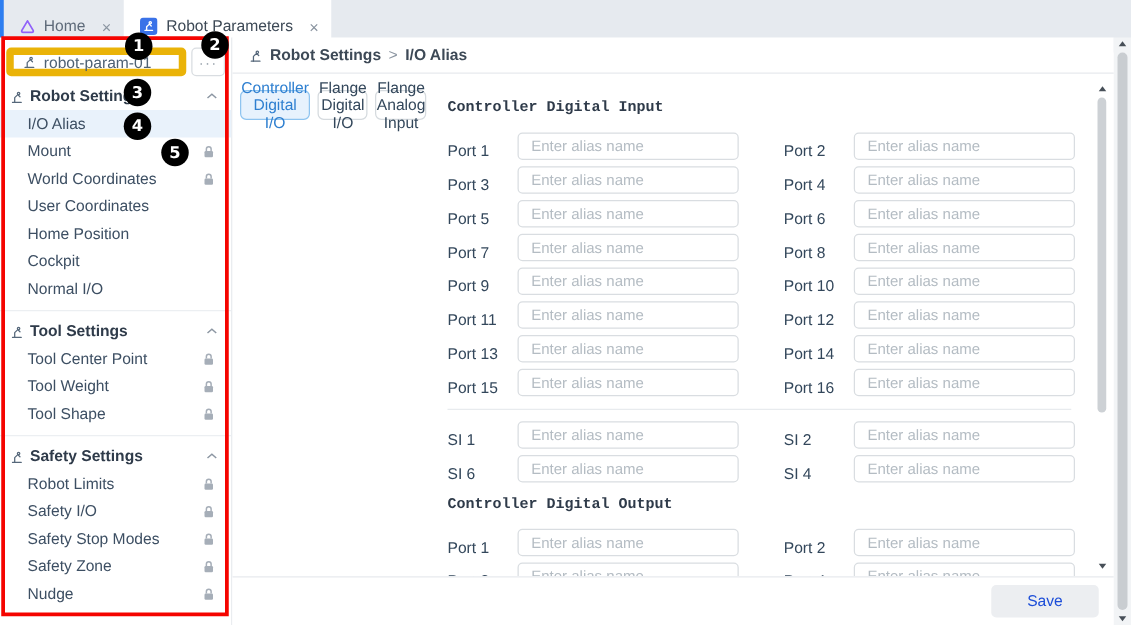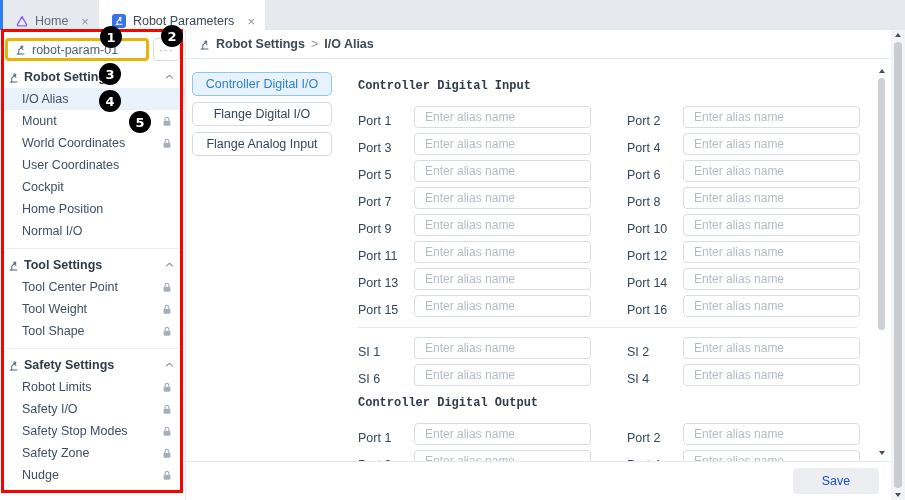--- a/index.html
+++ b/index.html
@@ -20,21 +20,21 @@
   .tab .tab-close { color: #8a94a0; font-size: 13px; margin-left: 6px; line-height: 1; }
   .tab .ticon { display: flex; align-items: center; }
 
   
   .sidebar {
     position: absolute; top: 30px; left: 0; width: 186px; height: 470px;
     background: #fff; border-right: 1px solid #e3e7eb; padding-top: 8px;
   }
   .param-row { display: flex; gap: 4px; padding: 0 5px; align-items: center; }
   .param-input {
-    flex: 1; height: 23px; border: 3px solid #eab308; border-radius: 4px;
+    flex: 1; height: 23px; border: 6px solid #eab308; border-radius: 4px;
     display: flex; align-items: center; gap: 6px; padding: 0 7px; color: #4e6174; background: #fff;
   }
   .param-input input { border: none; outline: none; width: 100%; font: inherit; color: #4e6174; background: transparent; }
   .more-btn {
     width: 27px; height: 23px; border: 1px solid #d9dde1; border-radius: 4px; background: #fff;
     color: #9aa3ad; display: flex; align-items: center; justify-content: center;
     font-size: 12px; letter-spacing: 1px; line-height: 1;
   }
   .nav { margin-top: 5px; }
   .nav-header { height: 22px; display: flex; align-items: center; gap: 5px; padding: 0 11px 0 8px; font-weight: 700; color: #2f3b4a; }
@@ -46,21 +46,21 @@
   .sicon { display: flex; align-items: center; color: #55677a; }
 
   
   .main { position: absolute; top: 30px; left: 186px; width: 705px; height: 470px; background: #fff; }
   .breadcrumb {
     height: 29px; display: flex; align-items: center; gap: 6px; padding: 0 13px;
     border-bottom: 1px solid #e7eaee; color: #3d4956; font-weight: 600;
   }
   .breadcrumb .sep { color: #8a94a0; font-weight: 400; }
   .content { position: relative; height: 402px; overflow: hidden; display: flex; padding: 13px 34px 0 6px; }
-  .io-tabs { width: 140px; flex-shrink: 0; display: flex; flex-direction: column; gap: 6px; }
+  .io-tabs { width: 140px; flex-shrink: 0; display: flex; flex-direction: row; gap: 6px; }
   .io-tab {
     height: 24px; border: 1px solid #d5dade; border-radius: 5px; background: #fff;
     color: #33475b; font: inherit; display: flex; align-items: center; justify-content: center;
   }
   .io-tab.active { background: #e7f2fd; border-color: #8ec4f0; color: #2e7fd0; }
   .form { flex: 1; margin-left: 26px; padding-top: 7px; min-width: 0; }
   .form h3 { font-size: 12px; font-weight: 700; color: #2f3b4a; margin-bottom: 13px; font-family: Liberation Mono, monospace; }
   .form h3.mid { margin-top: 10px; }
   .rows { display: grid; grid-template-columns: 1fr 1fr; column-gap: 36px; row-gap: 5px; margin-bottom: 2px; }
   .field { display: flex; align-items: flex-end; height: 22px; }
@@ -186,24 +186,24 @@
           <svg width="10" height="11" viewBox="0 0 10 11">
             <path d="M3.1 4.7V3.2a1.9 1.9 0 0 1 3.8 0v1.5" fill="none" stroke="#a6aeb8" stroke-width="1.2"></path>
             <rect x="1.6" y="4.7" width="6.8" height="5.1" rx="1" fill="#a6aeb8"></rect>
           </svg>
         </span>
       </div>
       <div class="nav-item">
         <span>User Coordinates</span>
       </div>
       <div class="nav-item">
+        <span>Home Position</span>
+      </div>
+      <div class="nav-item">
         <span>Cockpit</span>
-      </div>
-      <div class="nav-item">
-        <span>Home Position</span>
       </div>
       <div class="nav-item">
         <span>Normal I/O</span>
       </div>
       <hr class="nav-divider">
       <div class="nav-header">
         <span class="sicon">
           <svg width="11" height="11" viewBox="0 0 12 12">
             <g fill="none" stroke="currentColor" stroke-width="1.1" stroke-linecap="round" stroke-linejoin="round">
               <path d="M2.2 10.8h7.6"></path>

